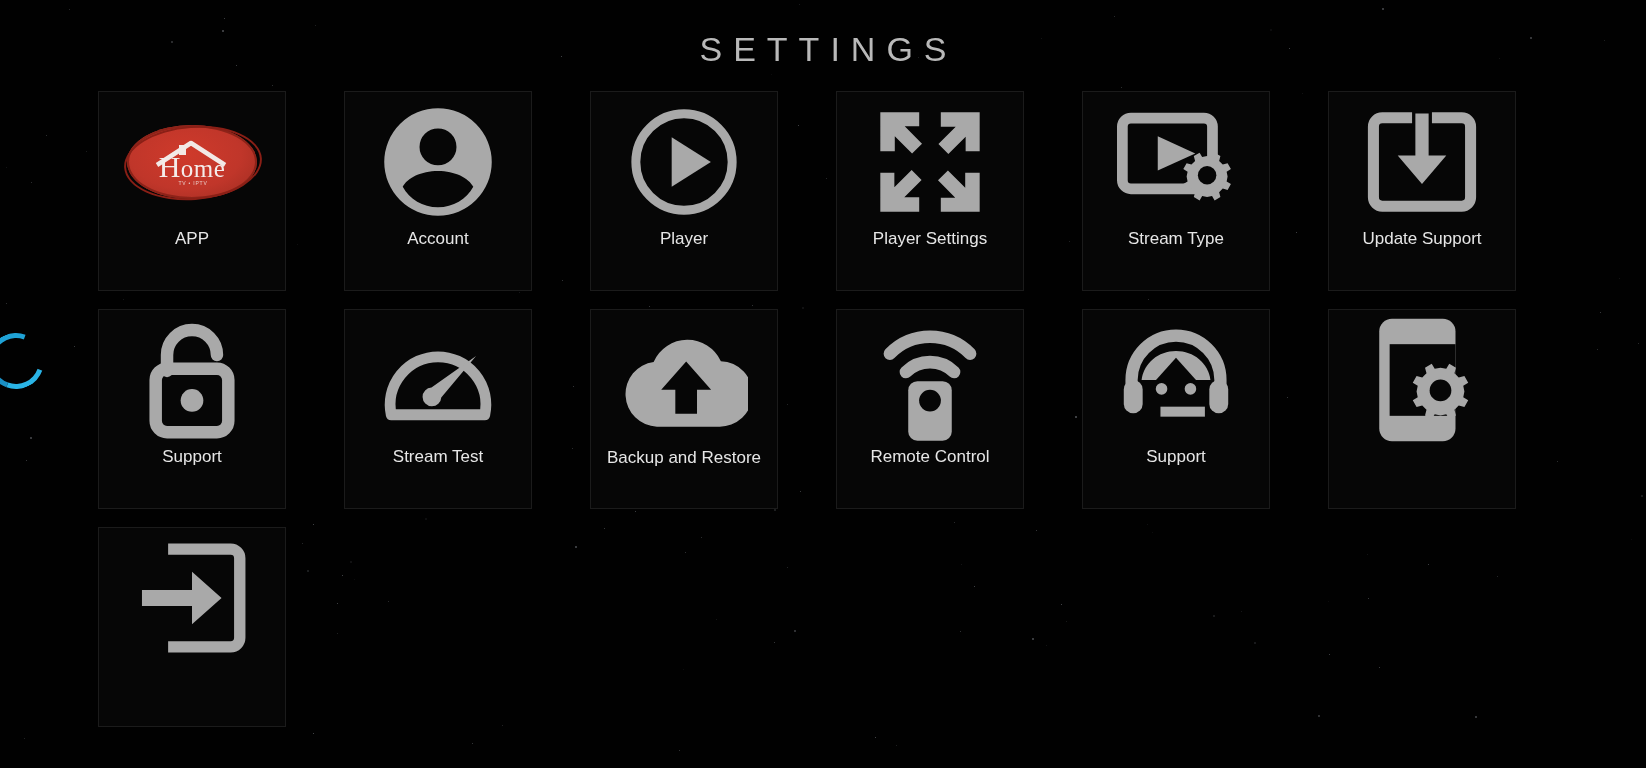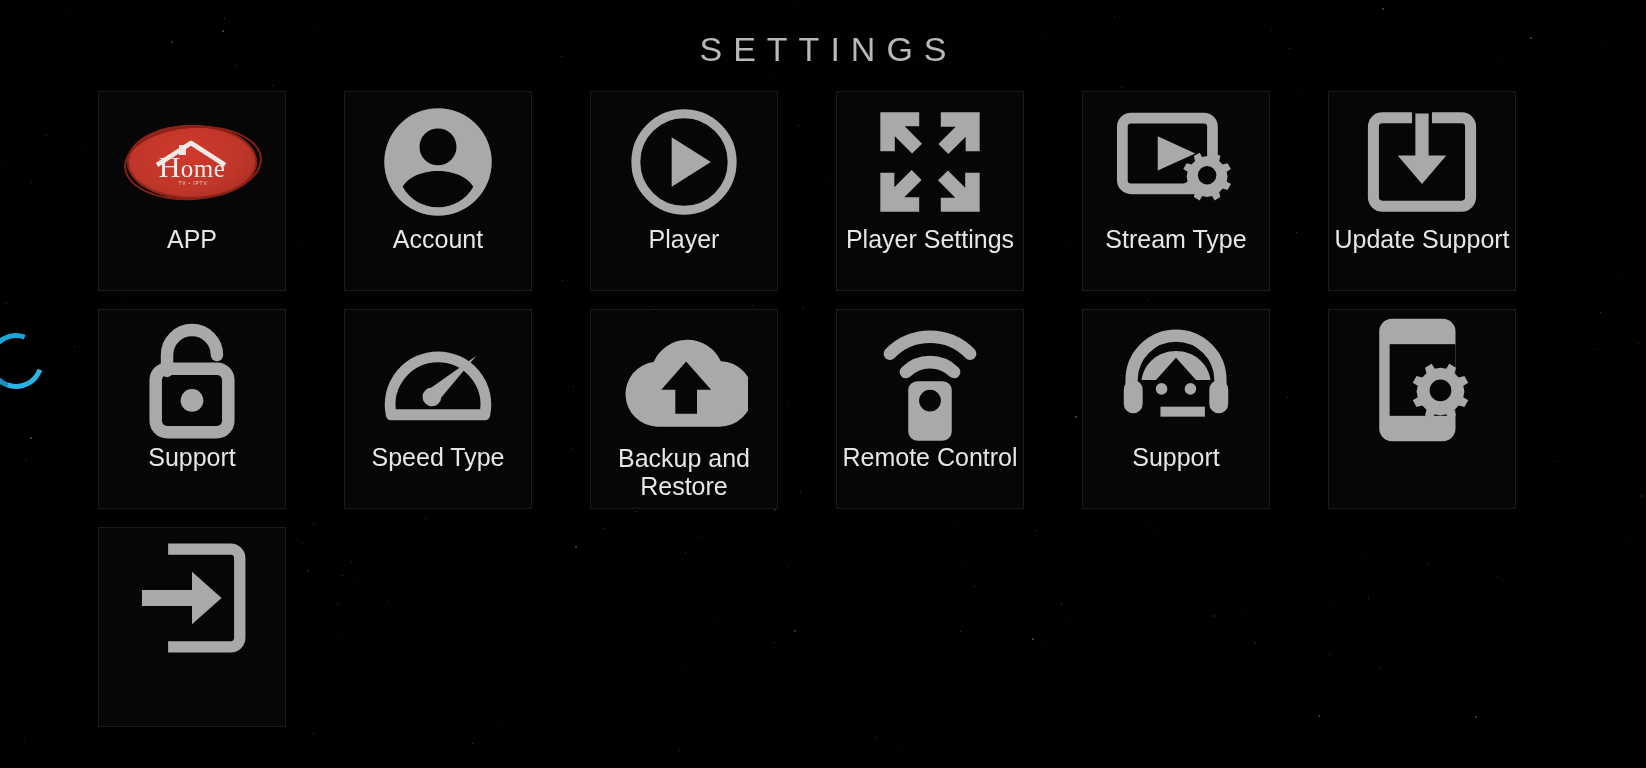--- a/index.html
+++ b/index.html
@@ -97,21 +97,21 @@
     height: 128px;
     margin-top: 6px;
     display: flex;
     align-items: center;
     justify-content: center;
   }
   .tile-icon svg { display: block; }
 
   .tile-label {
     color: #e6e6e6;
-    font-size: 25px;
+    font-size: 17px;
     line-height: 26px;
     text-align: center;
     font-weight: 400;
     padding: 0 2px;
     max-width: 186px;
   }
   .tile-label.two-line { line-height: 28px; }
 
   
   .home-logo {
@@ -393,21 +393,21 @@
         </div>
         <div class="tile-label">Support</div>
       </div>
       <div class="tile">
         <div class="tile-icon">
           <svg width="116" height="100" viewBox="0 0 106 92">
       <path d="M10 78a44 44 0 1 1 86 0Z" fill="none" stroke="#a9a9a9" stroke-width="10" stroke-linejoin="round"></path>
       <path d="M88 24 L56 62 a8.6 8.6 0 1 1-9-9Z" fill="#a9a9a9"></path>
     </svg>
         </div>
-        <div class="tile-label">Speed Type</div>
+        <div class="tile-label">Stream Test</div>
       </div>
       <div class="tile">
         <div class="tile-icon">
           <svg width="128" height="98" viewBox="0 0 118 90">
       <path fill="#a9a9a9" fill-rule="evenodd" d="M34 88a30 30 0 0 1-3-59.7A34 34 0 0 1 93 27.6 25 25 0 0 1 91 88H34Z
         M61 28 L84 54 H71 V76 H51 V54 H38 Z"></path>
     </svg>
         </div>
         <div class="tile-label two-line">Backup and Restore</div>
       </div>

